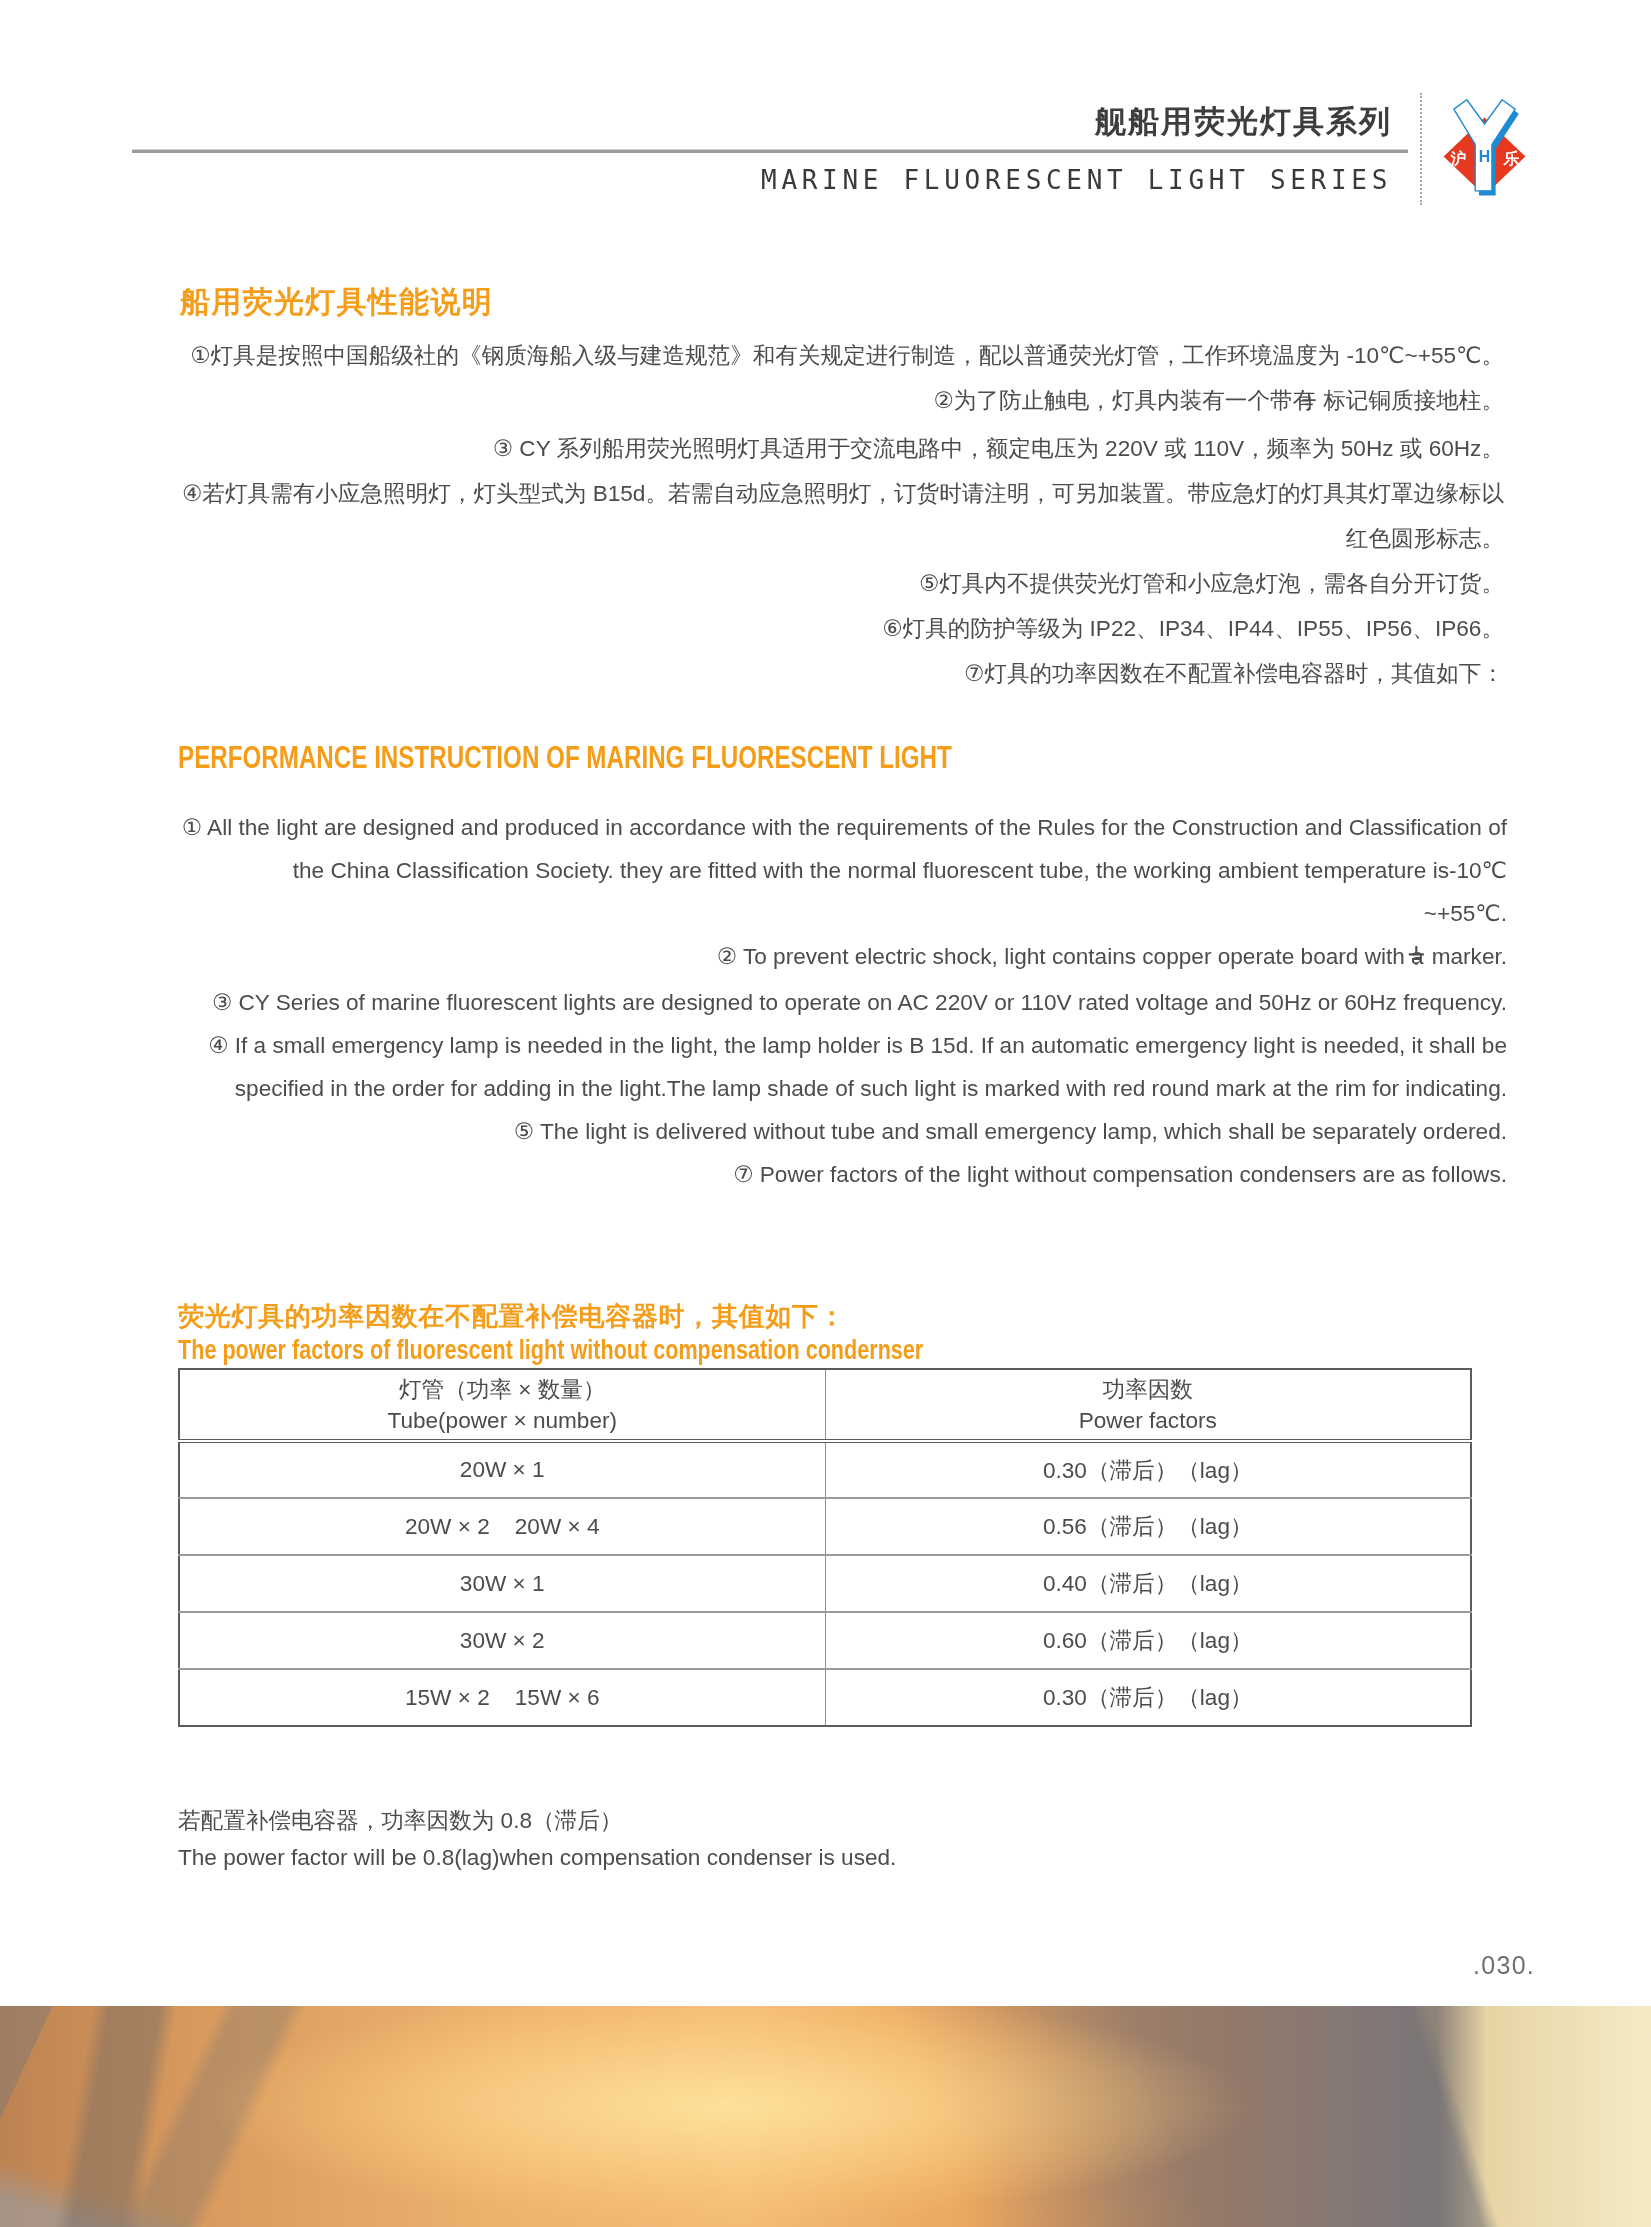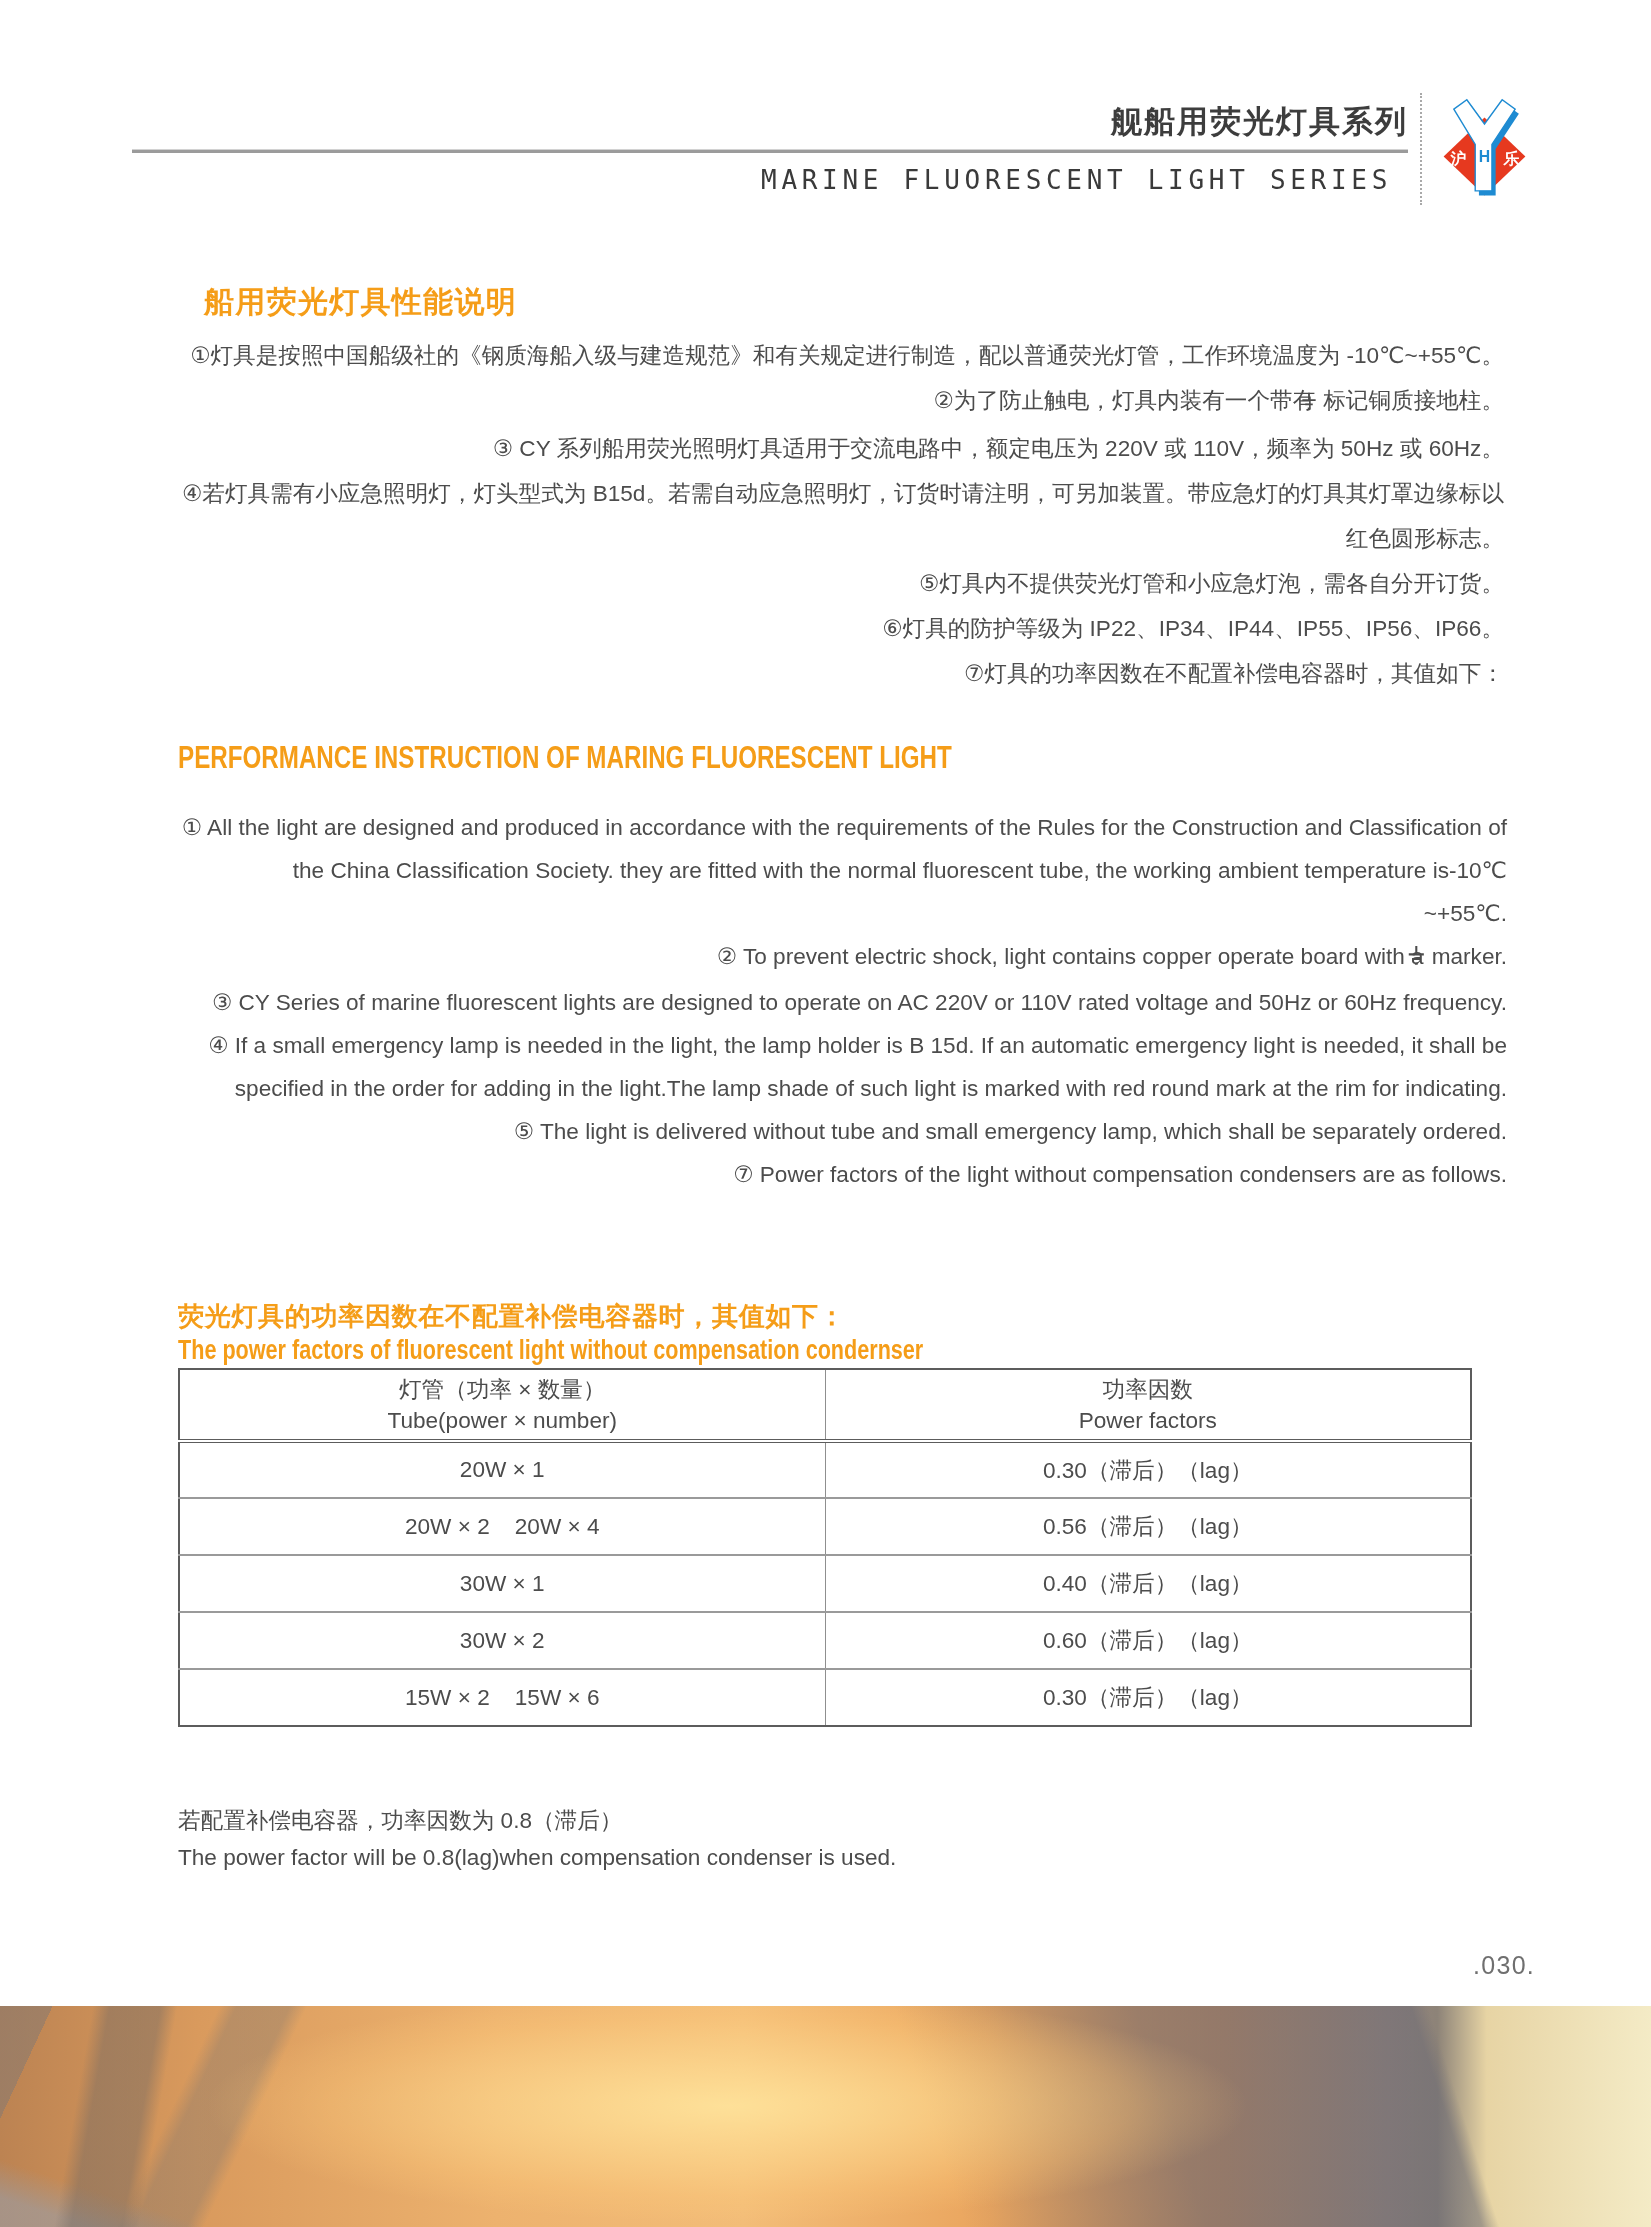--- a/index.html
+++ b/index.html
@@ -1,33 +1,33 @@
 <!DOCTYPE html>
 <html style="font-size:10.7px"><head>
 <meta charset="utf-8">
 <style>
   * { margin:0; padding:0; box-sizing:border-box; }
   html,body { background:#ffffff; }
   body { font-family:"Liberation Sans","DejaVu Sans",sans-serif; color:#4c4c4c; }
   .page { position:relative; width:1652px; height:2227px; background:#ffffff; overflow:hidden; }
 
   
-  .title-cn { position:absolute; top:101px; right:244px; font-size:31px; font-weight:bold;
+  .title-cn { position:absolute; top:101px; right:260px; font-size:31px; font-weight:bold;
               color:#3d3d3d; letter-spacing:2px; }
   .header-rule { position:absolute; top:149px; left:132px; width:1276px; height:4px;
                  background:#9b9b9b; border-top:1.3px solid #d2d2d2; }
   .title-en { position:absolute; top:165px; right:260px; font-size:26px; color:#3a3a3a;
               font-family:"DejaVu Sans Mono","Liberation Mono",monospace; letter-spacing:4.7px; }
   .header-dots { position:absolute; top:93px; left:1420px; height:112px; width:0;
                  border-left:2px dotted #a9a9a9; }
   .logo { position:absolute; top:97px; left:1438px; width:93px; height:105px; }
 
   
   .cn-sec-heading { position:absolute; top:282px; left:180px; font-size:30px; font-weight:bold;
-                    color:#F59D18; letter-spacing:1.3px;margin-left:24px; }
+                    color:#F59D18; letter-spacing:1.3px; }
   .en-sec-heading { position:absolute; top:740px; left:178px; font-size:31px; font-weight:bold;
                     color:#F59D18; transform:scaleX(0.78); transform-origin:left center;
                     letter-spacing:0px; white-space:nowrap; }
 
   
   .cn-list { position:absolute; top:333px; left:178px; width:1326px; font-size:22.6px;
              line-height:45px; color:#4c4c4c; }
   .en-list { position:absolute; top:806px; left:178px; width:1329px; font-size:22.6px;
              line-height:43px; color:#4c4c4c; }
   .b-item { padding-left:29px; text-indent:-29px;text-align:right; }

